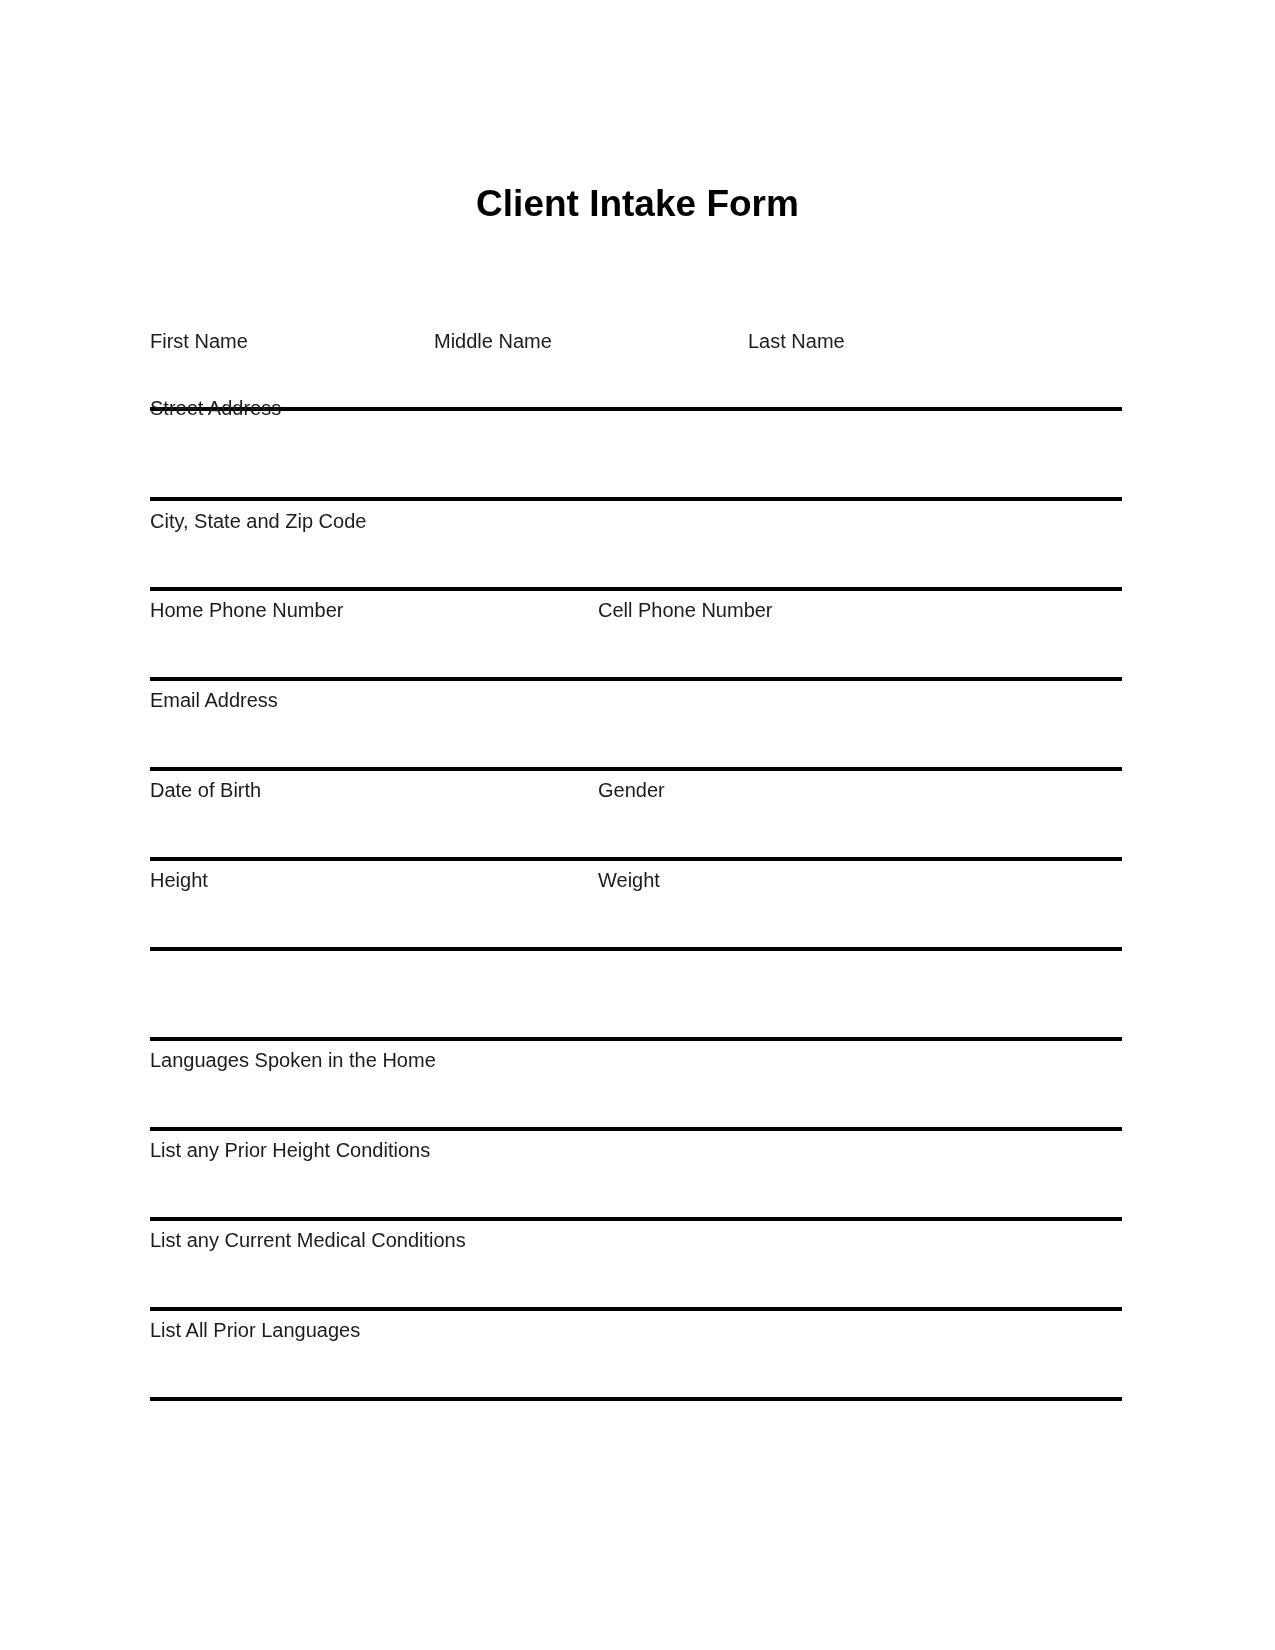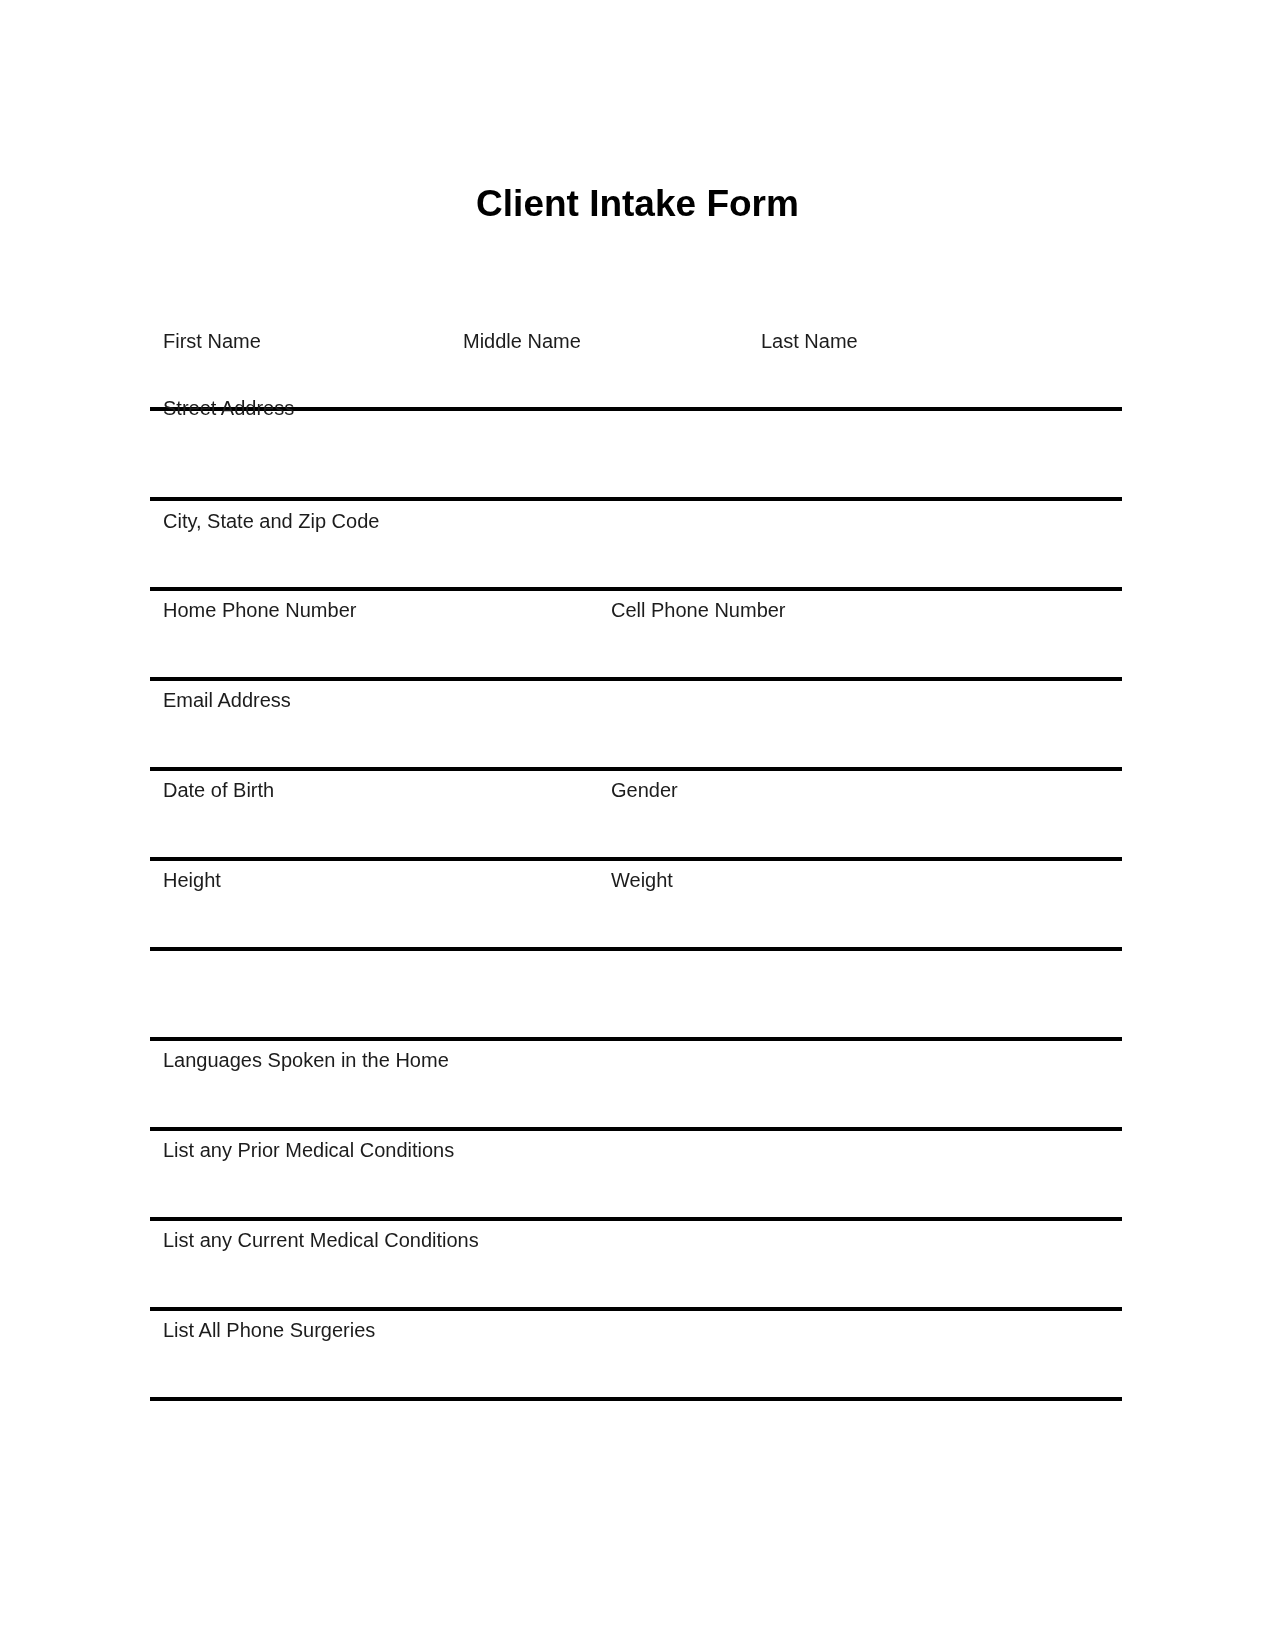--- a/index.html
+++ b/index.html
@@ -32,33 +32,32 @@
     left: 150px;
     top: 0;
     width: 972px;
     height: 1650px;
   }
   .label-row {
     position: absolute;
     left: 0;
     width: 972px;
     height: 26px;
-    margin-left: 13px;
   }
   .field-label {
     position: absolute;
     top: 0;
     font-size: 20px;
     color: #1c1c1c;
     white-space: nowrap;
     line-height: 26px;
   }
   .col-a { left: 0; }
   .col-b { left: 448px; }
-  .name-col-2 { left: 300px; }
+  .name-col-2 { left: 284px; }
   .name-col-3 { left: 598px; }
   .rule {
     position: absolute;
     left: 0;
     width: 972px;
     height: 0;
     border-top: 4px solid #000000;
   }
 </style>
 </head>
@@ -111,29 +110,29 @@
 
     <div class="rule" style="top: 947px;"></div>
 
     <div class="rule" style="top: 1037px;"></div>
     <div class="label-row" style="top: 1047px;">
       <span class="field-label col-a">Languages Spoken in the Home</span>
     </div>
 
     <div class="rule" style="top: 1127px;"></div>
     <div class="label-row" style="top: 1137px;">
-      <span class="field-label col-a">List any Prior Medical Conditions</span>
+      <span class="field-label col-a">List any Prior Height Conditions</span>
     </div>
 
     <div class="rule" style="top: 1217px;"></div>
     <div class="label-row" style="top: 1227px;">
       <span class="field-label col-a">List any Current Medical Conditions</span>
     </div>
 
     <div class="rule" style="top: 1307px;"></div>
     <div class="label-row" style="top: 1317px;">
-      <span class="field-label col-a">List All Phone Surgeries</span>
+      <span class="field-label col-a">List All Prior Languages</span>
     </div>
 
     <div class="rule" style="top: 1397px;"></div>
 
   </div>
 </div>
 
 </body></html>

